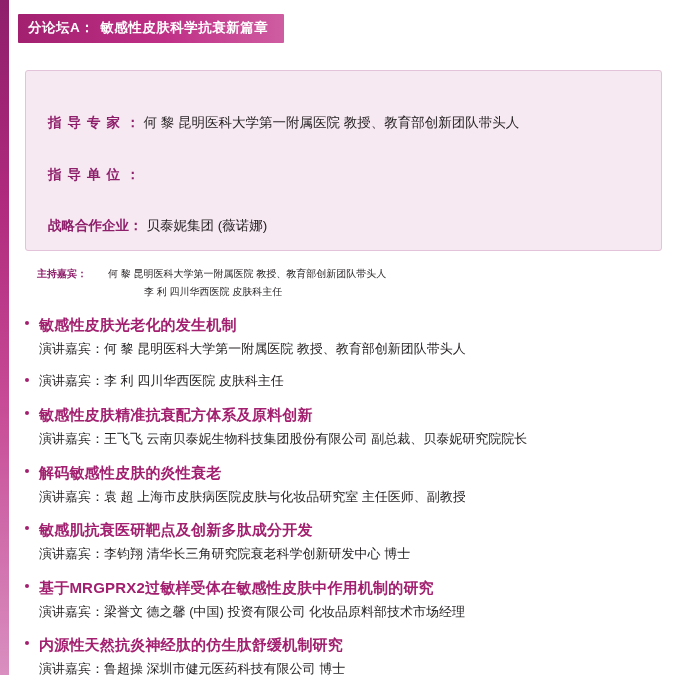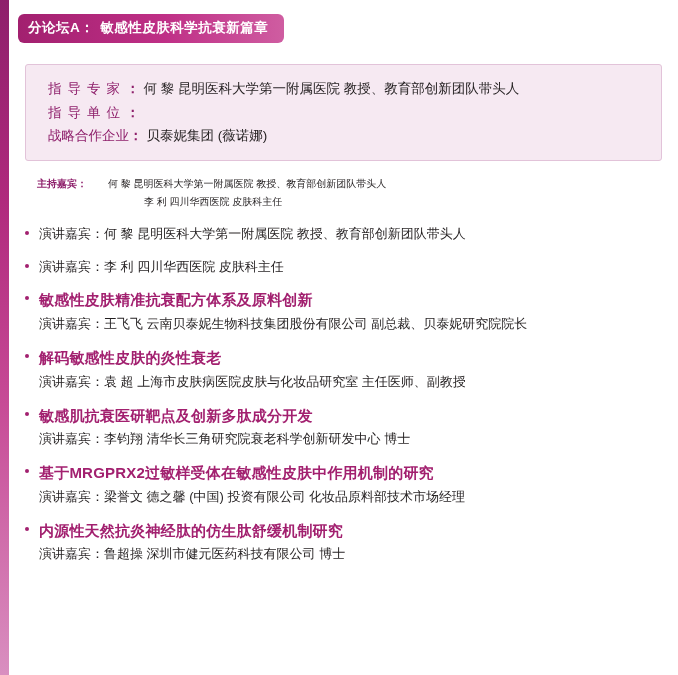--- a/index.html
+++ b/index.html
@@ -28,53 +28,54 @@
     position: absolute;
     left: 9px;
     top: 0;
     width: 669px;
     height: 675px;
     padding: 0;
   }
 
   
   .ribbon {
-    margin: 14px 0 5px 9px;
+    margin: 14px 0 11px 9px;
     display: inline-block;
     background: linear-gradient(to right, #a2206f 0%, #bf2f86 55%, #cf5da1 100%);
     color: #ffffff;
     font-size: 13.5px;
     font-weight: bold;
     letter-spacing: 0.5px;
     padding: 5px 16px 6px 10px;
-    border-radius: 6px;
+    border-radius: 1px;
   }
   .ribbon .sep { display: inline-block; width: 6px; }
 
   
   .info-panel {
     margin: 16px 16px 0 16px;
     background: #f6e9f2;
     border: 1px solid #e2c3d9;
     border-radius: 3px;
     padding: 12px 16px 12px 22px;
   }
   .info-row {
     display: flex;
     align-items: baseline;
     font-size: 13.5px;
     line-height: 1.75;
     color: #231f20;
   }
   .info-label {
     color: #8e1f6b;
-    font-weight: normal;
+    font-weight: bold;
     white-space: nowrap;
     flex: 0 0 auto;
     letter-spacing: 0px;
+    margin-top: 28px;
   }
   .info-label.spaced { letter-spacing: 6px; }
   .info-colon {
     color: #8e1f6b;
     font-weight: bold;
     margin-right: 4px;
   }
   .info-value { flex: 1 1 auto; }
 
   
@@ -169,20 +170,21 @@
         <span class="host-name-line">何 黎  昆明医科大学第一附属医院  教授、教育部创新团队带头人</span><br>
         <span class="host-name-line indent">李 利  四川华西医院  皮肤科主任</span>
       </span>
     </div>
   </div>
 
   <div class="talks">
 
     <div class="talk">
       <span class="bullet"></span>
+      <div class="talk-title">敏感性皮肤光老化的发生机制</div>
       <div class="talk-speaker"><span class="lbl">演讲嘉宾：</span><span>何 黎  昆明医科大学第一附属医院  教授、教育部创新团队带头人</span></div>
     </div>
 
     <div class="talk">
       <span class="bullet"></span>
       <div class="talk-speaker"><span class="lbl">演讲嘉宾：</span><span>李 利  四川华西医院  皮肤科主任</span></div>
     </div>
 
     <div class="talk">
       <span class="bullet"></span>

